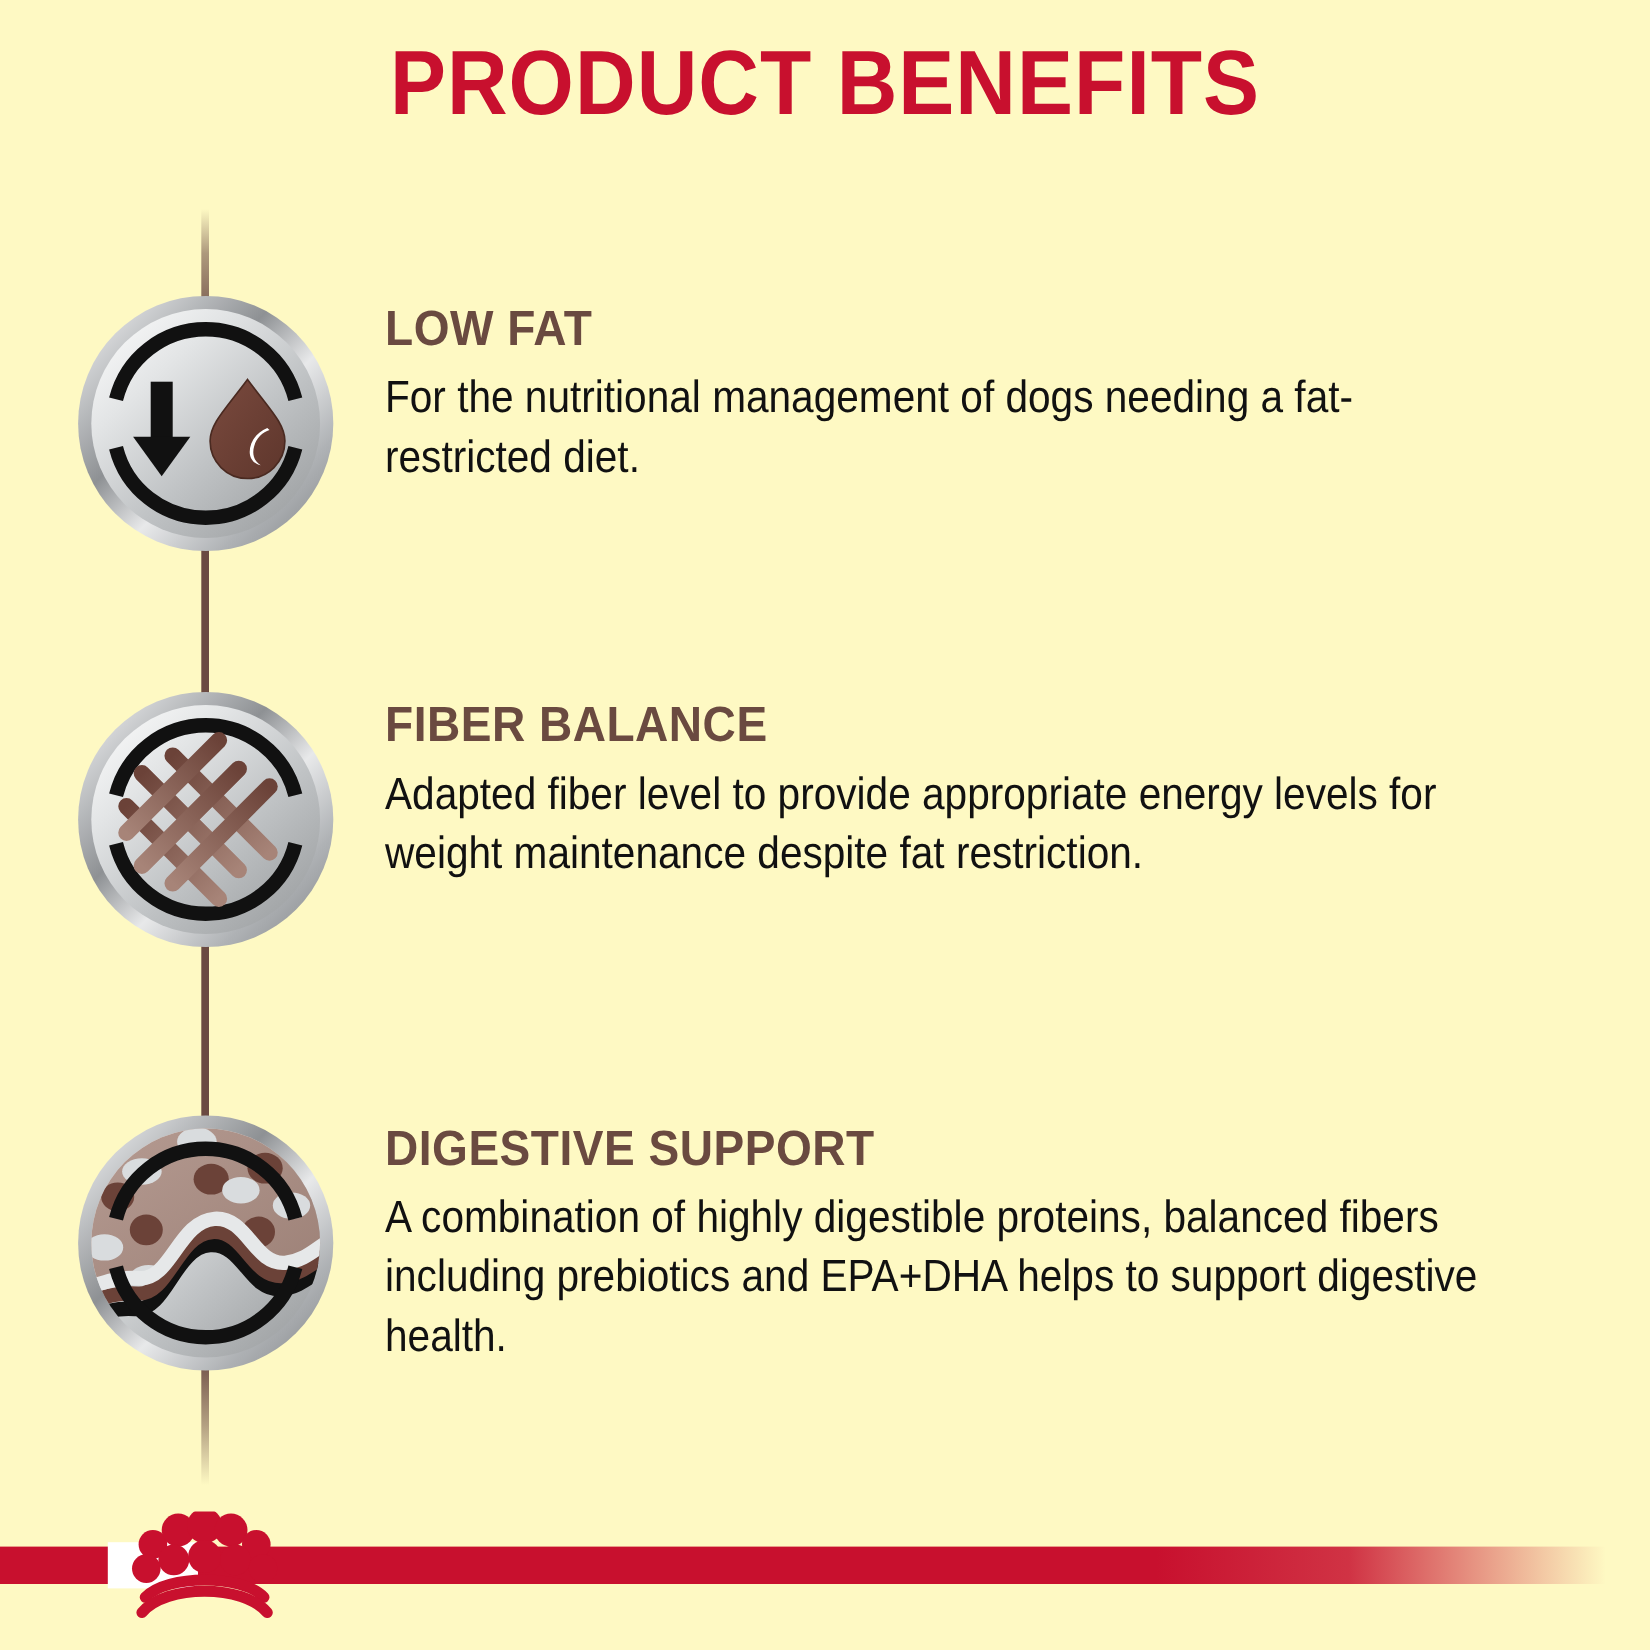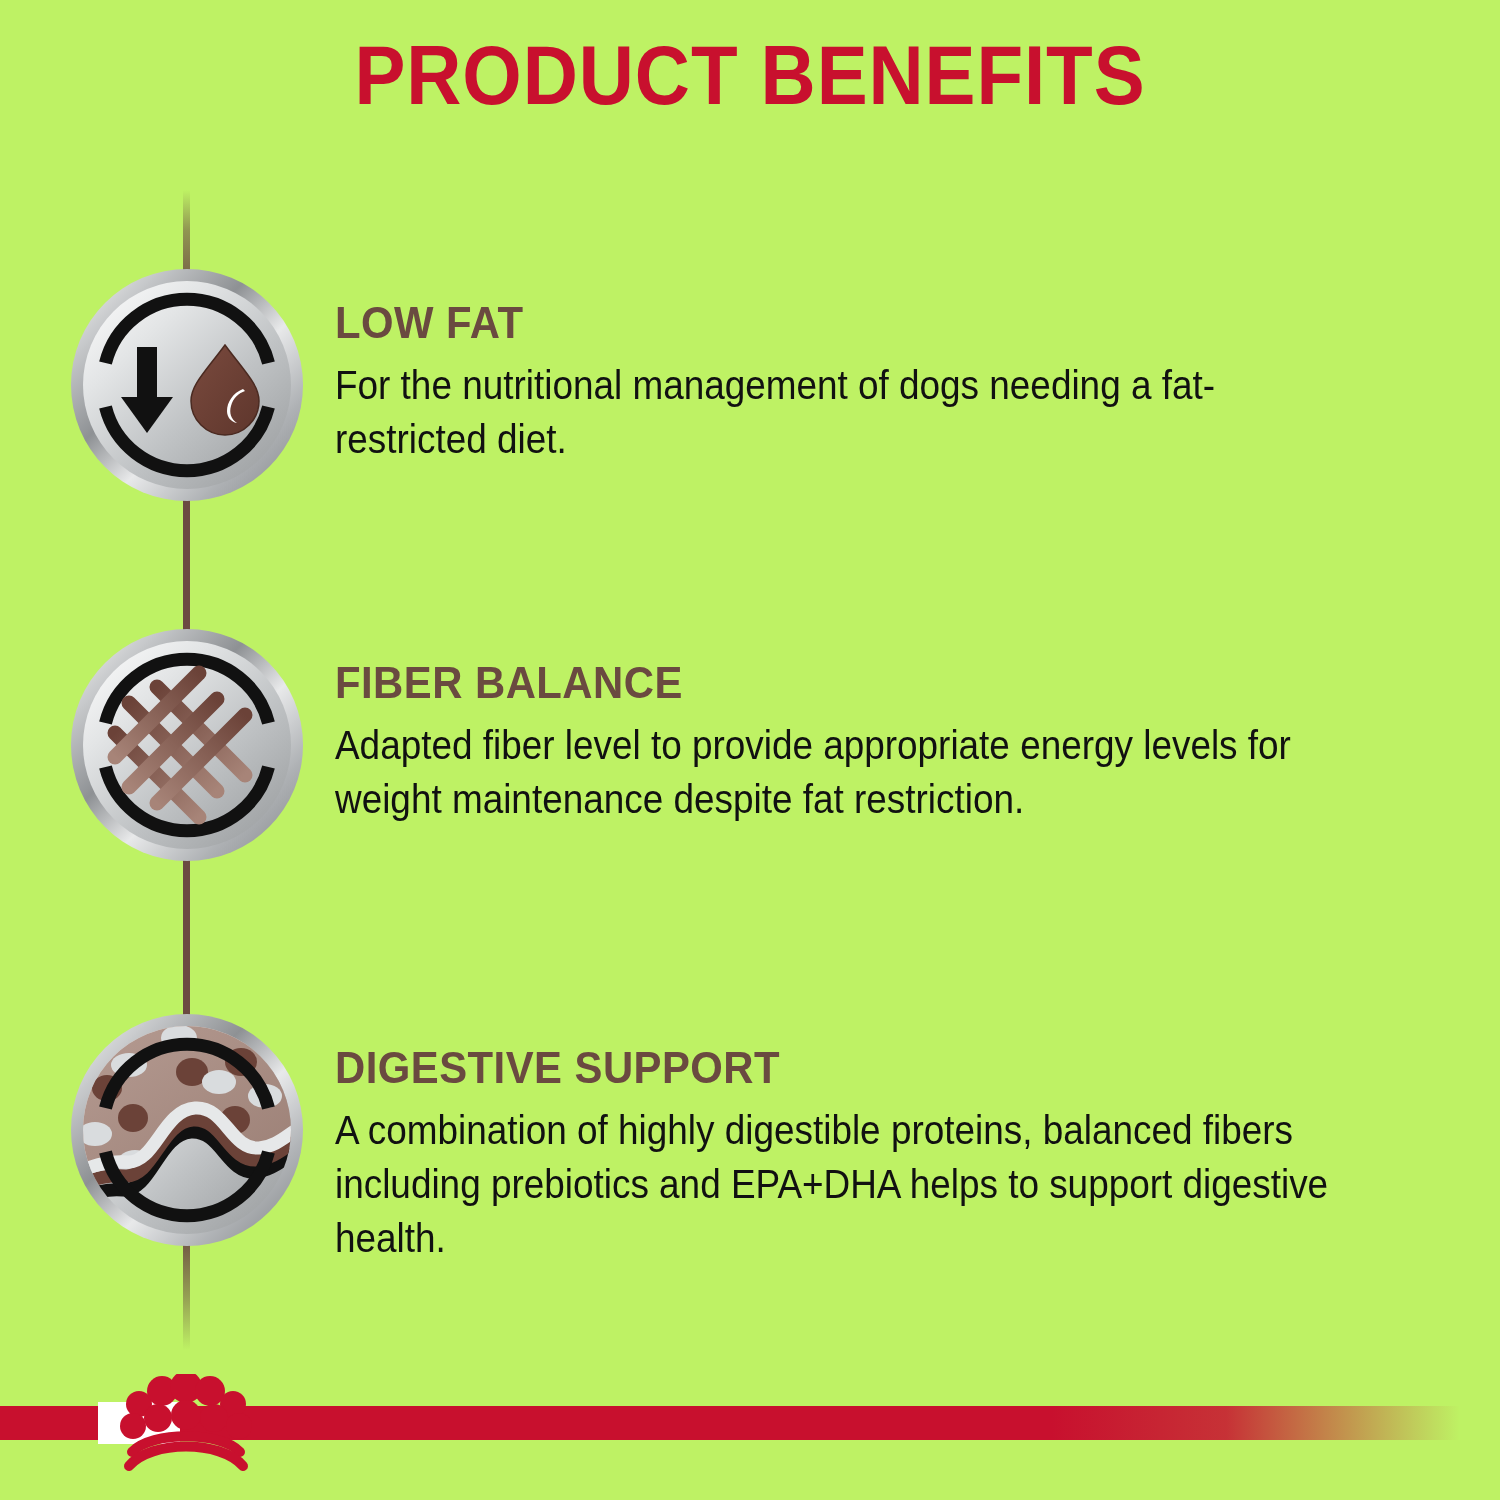--- a/index.html
+++ b/index.html
@@ -4,21 +4,21 @@
 <style>
   html, body {
     margin: 0;
     padding: 0;
     background: #ffffff;
   }
   #page {
     position: relative;
     width: 1500px;
     height: 1500px;
-    background: #bef264;
+    background: #fef9c3;
     font-family: "Liberation Sans", sans-serif;
     overflow: hidden;
   }
 
   
   .page-title {
     position: absolute;
     top: 34px;
     left: 0;
     width: 1500px;
@@ -68,24 +68,23 @@
     position: absolute;
     left: 67px;
     top: 0;
     width: 240px;
     height: 240px;
   }
   .icon-wrap svg { display: block; width: 240px; height: 240px; }
 
   .text-wrap {
     position: absolute;
-    left: 335px;
+    left: 350px;
     top: 10px;
     width: 1110px;
-    margin-top: 24px;
   }
   .benefit-heading {
     color: #6A4A40;
     font-family: "Liberation Sans", sans-serif;
     font-weight: bold;
     font-size: 45px;
     letter-spacing: 0.5px;
     transform: scaleX(0.93);
     transform-origin: left top;
     margin: 0 0 12px 0;

